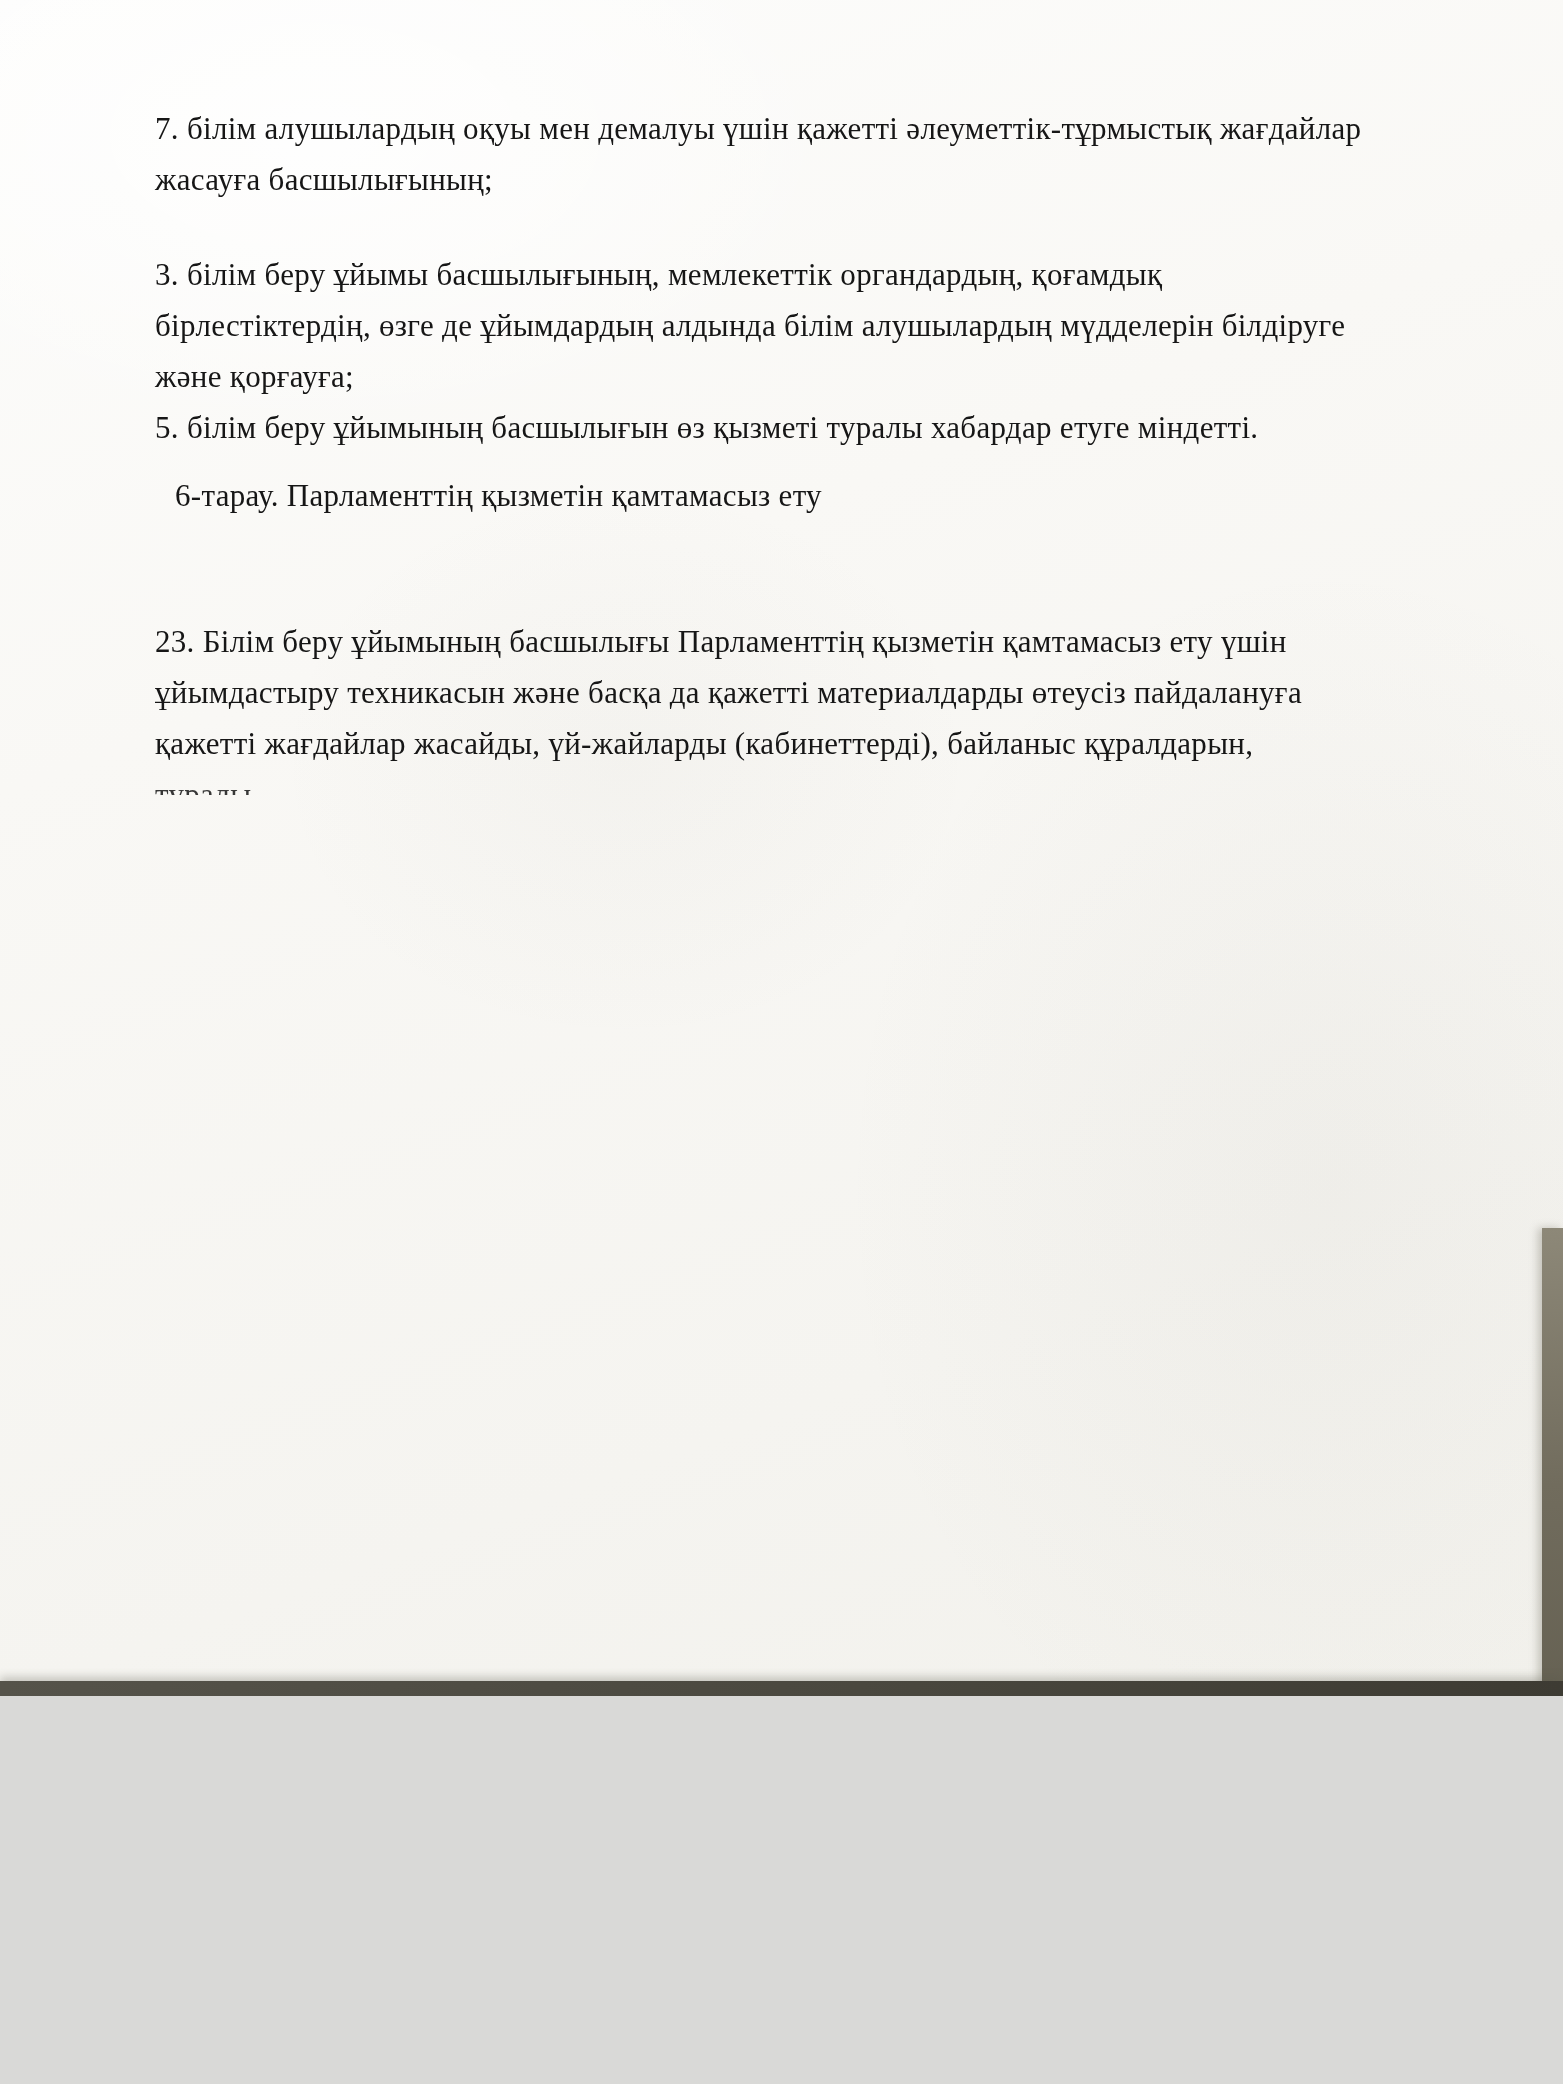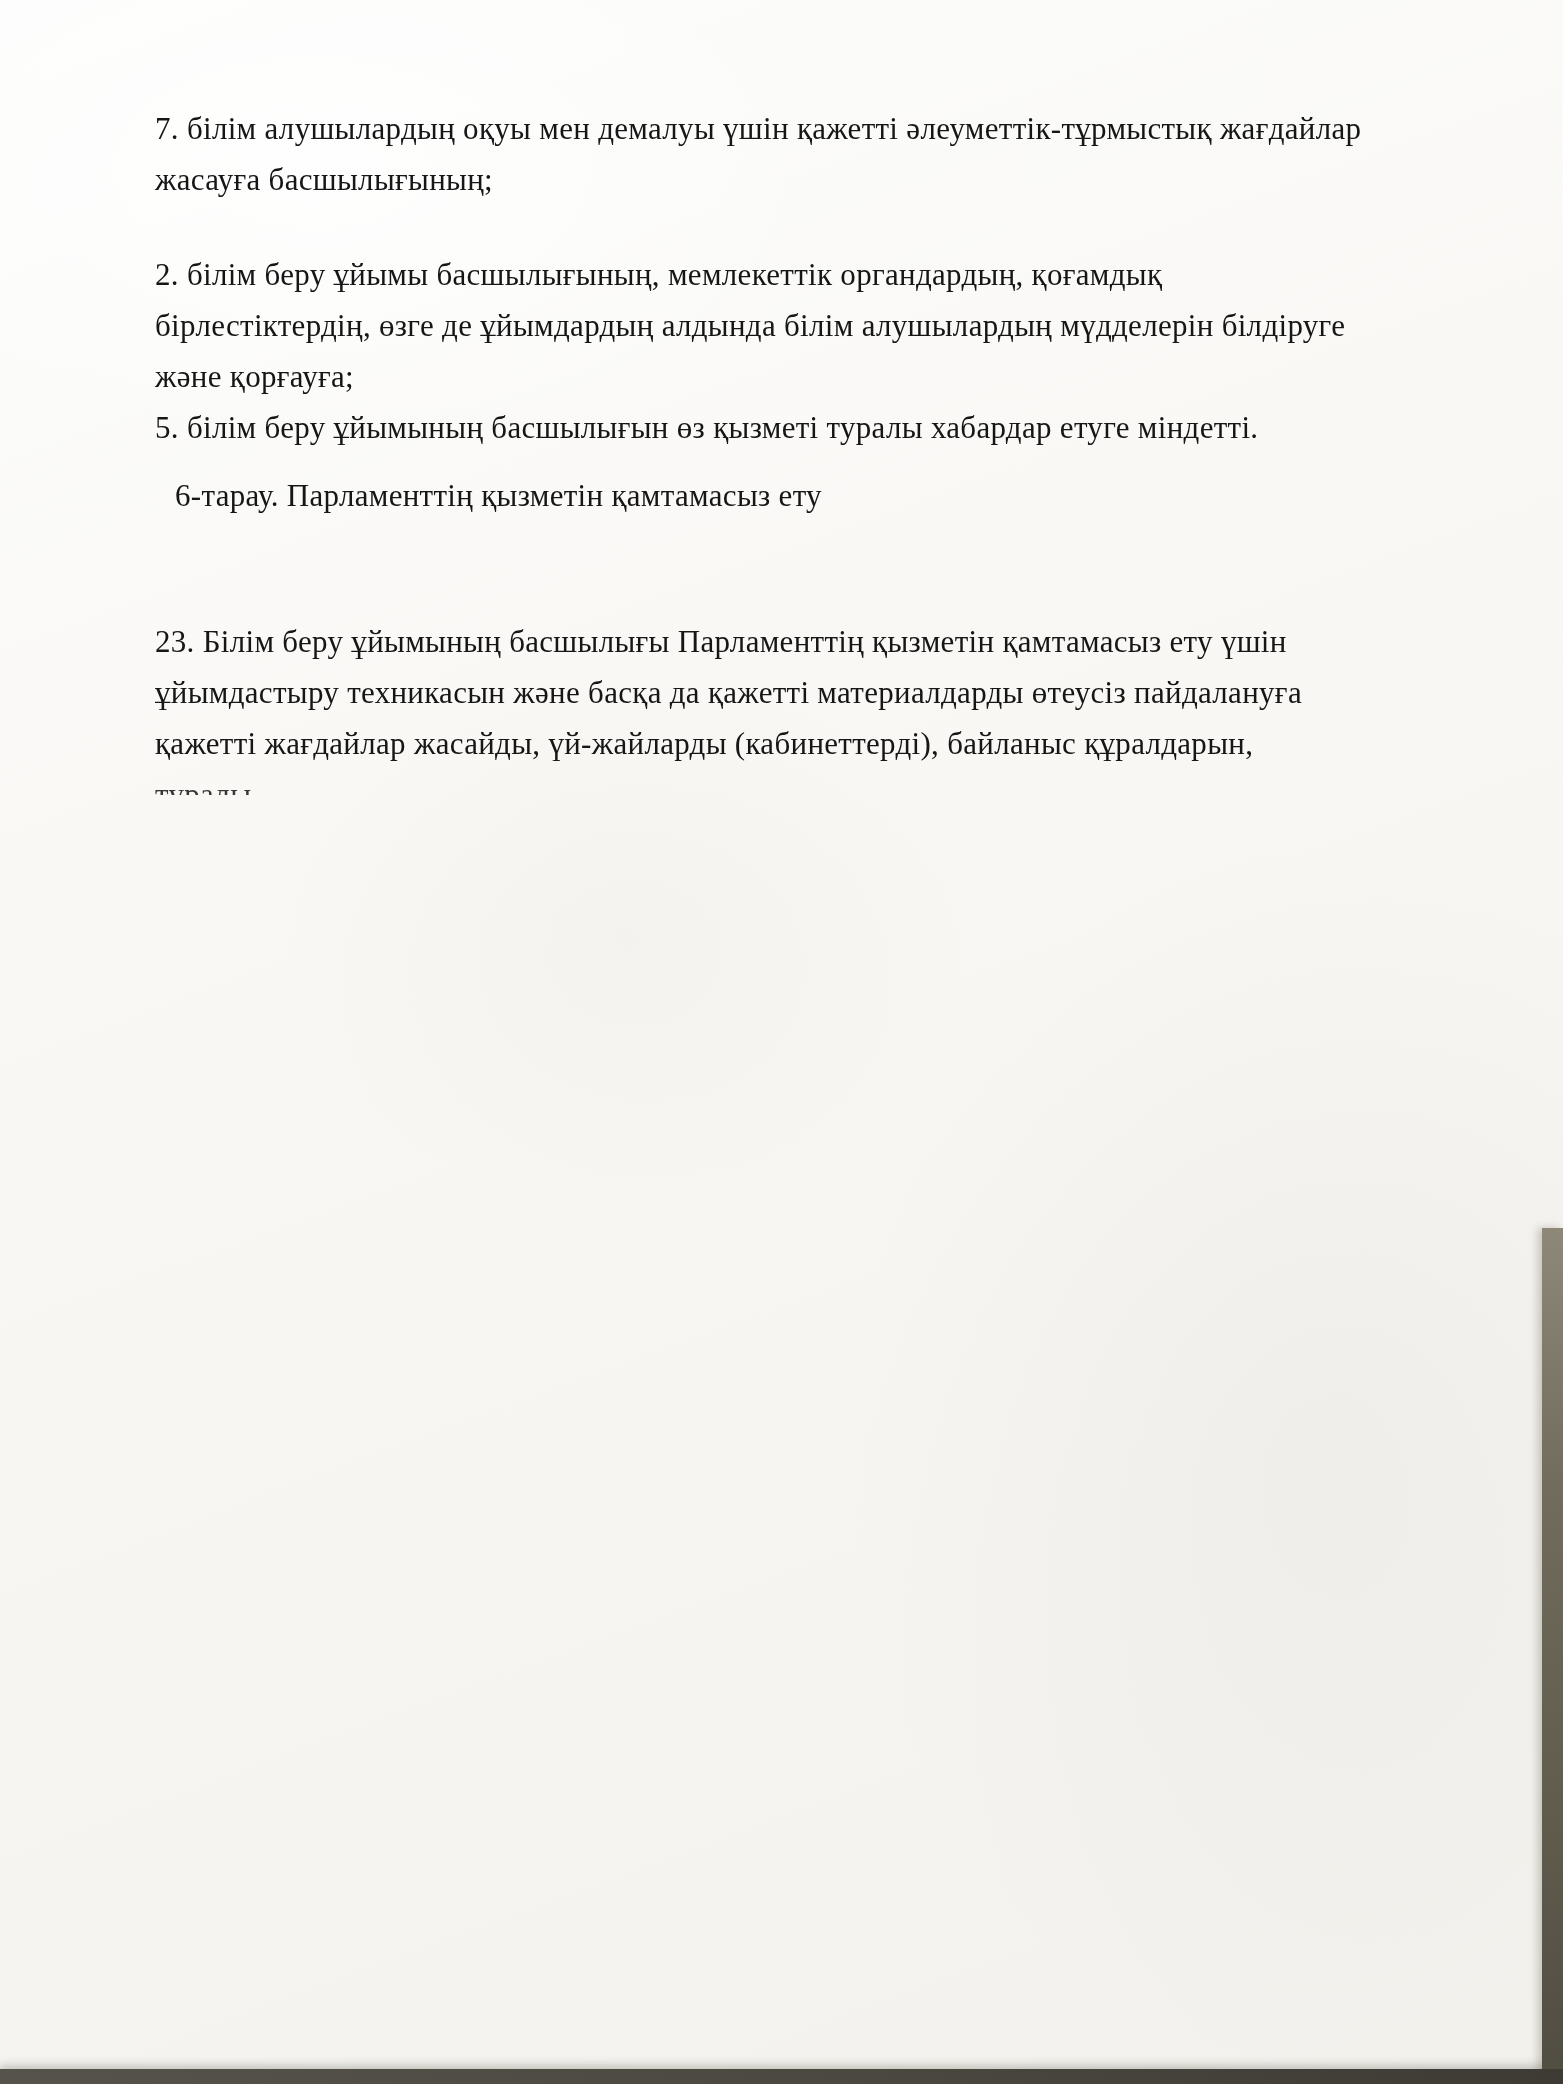--- a/index.html
+++ b/index.html
@@ -3,21 +3,21 @@
 <meta charset="utf-8">
 <style>
   html, body {
     margin: 0;
     padding: 0;
     background: #d9d9d7;
   }
   .page {
     position: relative;
     width: 1563px;
-    height: 2084px;
+    height: 1696px;
     margin: 0 auto;
     overflow: hidden;
     background:
       linear-gradient(160deg, #fdfdfc 0%, #f9f8f5 35%, #f5f4f0 75%, #f2f1ec 100%);
     font-family: "Liberation Serif", "DejaVu Serif", serif;
     color: #161616;
   }
   
   .page::before {
     content: "";
@@ -68,21 +68,21 @@
 <body>
 
 <div class="page">
 
   <div class="textblock" style="top: 103px;">
     <div class="line">7. білім алушылардың оқуы мен демалуы үшін қажетті әлеуметтік-тұрмыстық жағдайлар</div>
     <div class="line">жасауға басшылығының;</div>
   </div>
 
   <div class="textblock" style="top: 249px;">
-    <div class="line">2. білім беру ұйымы басшылығының, мемлекеттік органдардың, қоғамдық</div>
+    <div class="line">3. білім беру ұйымы басшылығының, мемлекеттік органдардың, қоғамдық</div>
     <div class="line">бірлестіктердің, өзге де ұйымдардың алдында білім алушылардың мүдделерін білдіруге</div>
     <div class="line">және қорғауға;</div>
   </div>
 
   <div class="textblock" style="top: 402px;">
     <div class="line">5. білім беру ұйымының басшылығын өз қызметі туралы хабардар етуге міндетті.</div>
   </div>
 
   <div class="textblock" style="top: 470px; margin-left: 20px;">
     <div class="line">6-тарау. Парламенттің қызметін қамтамасыз ету</div>

